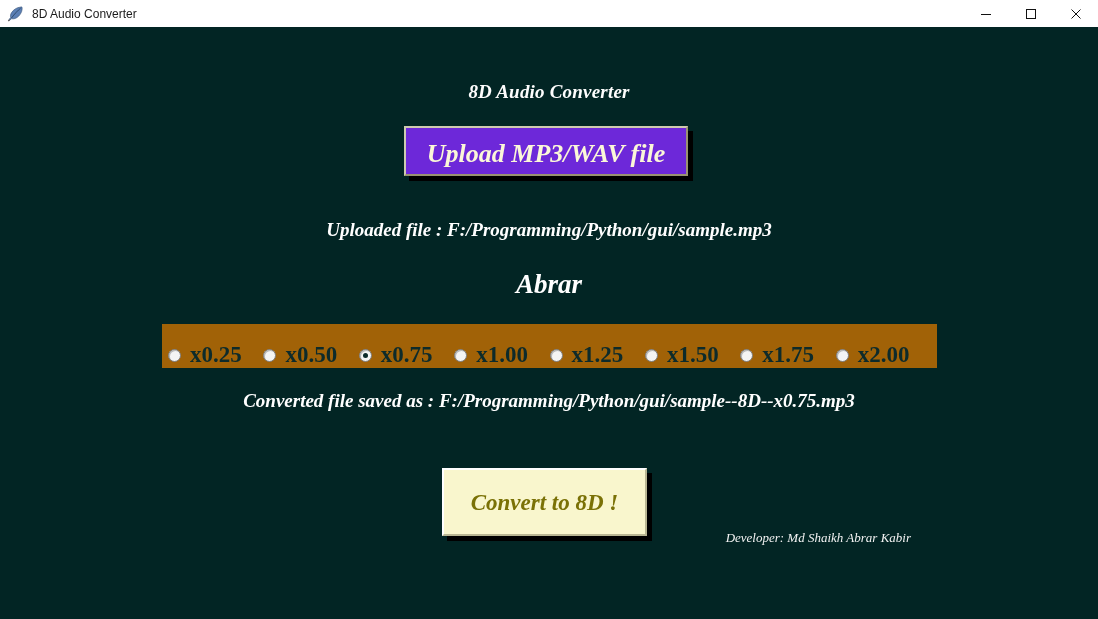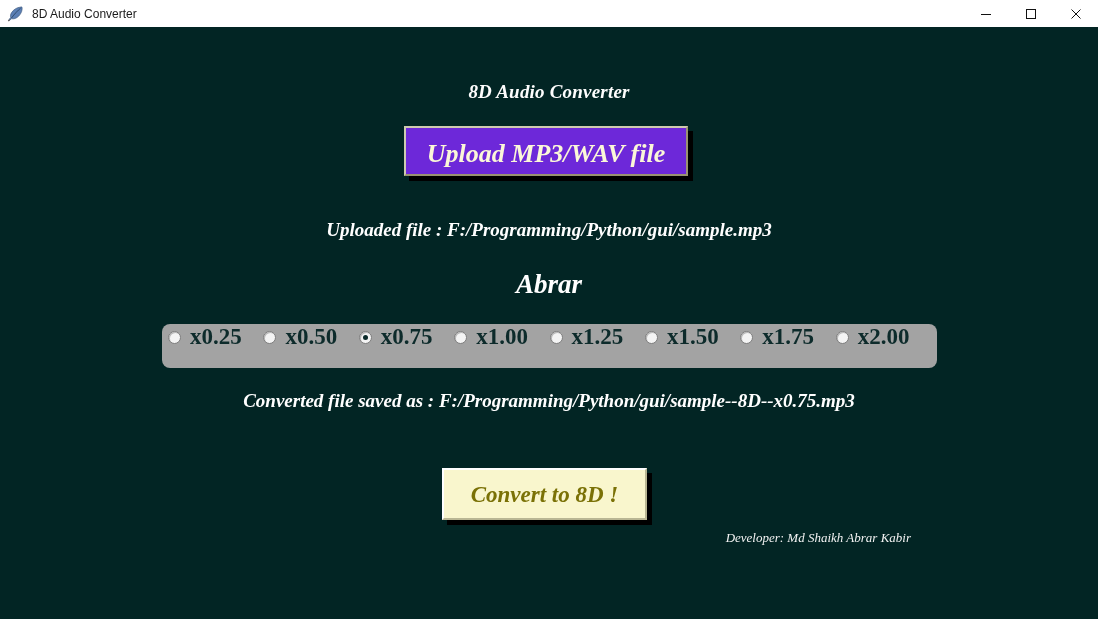--- a/index.html
+++ b/index.html
@@ -183,47 +183,46 @@
     text-align: center;
     padding: 0;
   }
 
   .convert-wrap {
     top: 468px;
     left: 442px;
   }
   .convert-btn {
     width: 205px;
-    height: 52px;
+    height: 68px;
     background: #f9f6cd;
     color: #7a7106;
     font-size: 23px;
     border-top: 2px solid #ffffff;
     border-left: 2px solid #ffffff;
     border-right: 2px solid #b9b693;
     border-bottom: 2px solid #b9b693;
     box-shadow: 5px 5px 0 #000000;
     line-height: 47px;
     text-align: center;
     padding: 0;
   }
 
   
   .radio-panel {
     position: absolute;
     top: 324px;
     left: 162px;
     width: 775px;
     height: 44px;
-    background: #a3a3a3;
-    display: flex;
-    align-items: flex-start;
+    background: #a16207;
+    display: flex;
+    align-items: flex-end;
     box-sizing: border-box;
     padding: 0 6px;
-    border-radius: 8px;
   }
   .radio-item {
     display: flex;
     align-items: center;
     flex: 1 1 auto;
     justify-content: flex-start;
     cursor: pointer;
     white-space: nowrap;
   }
   .radio-dot {

